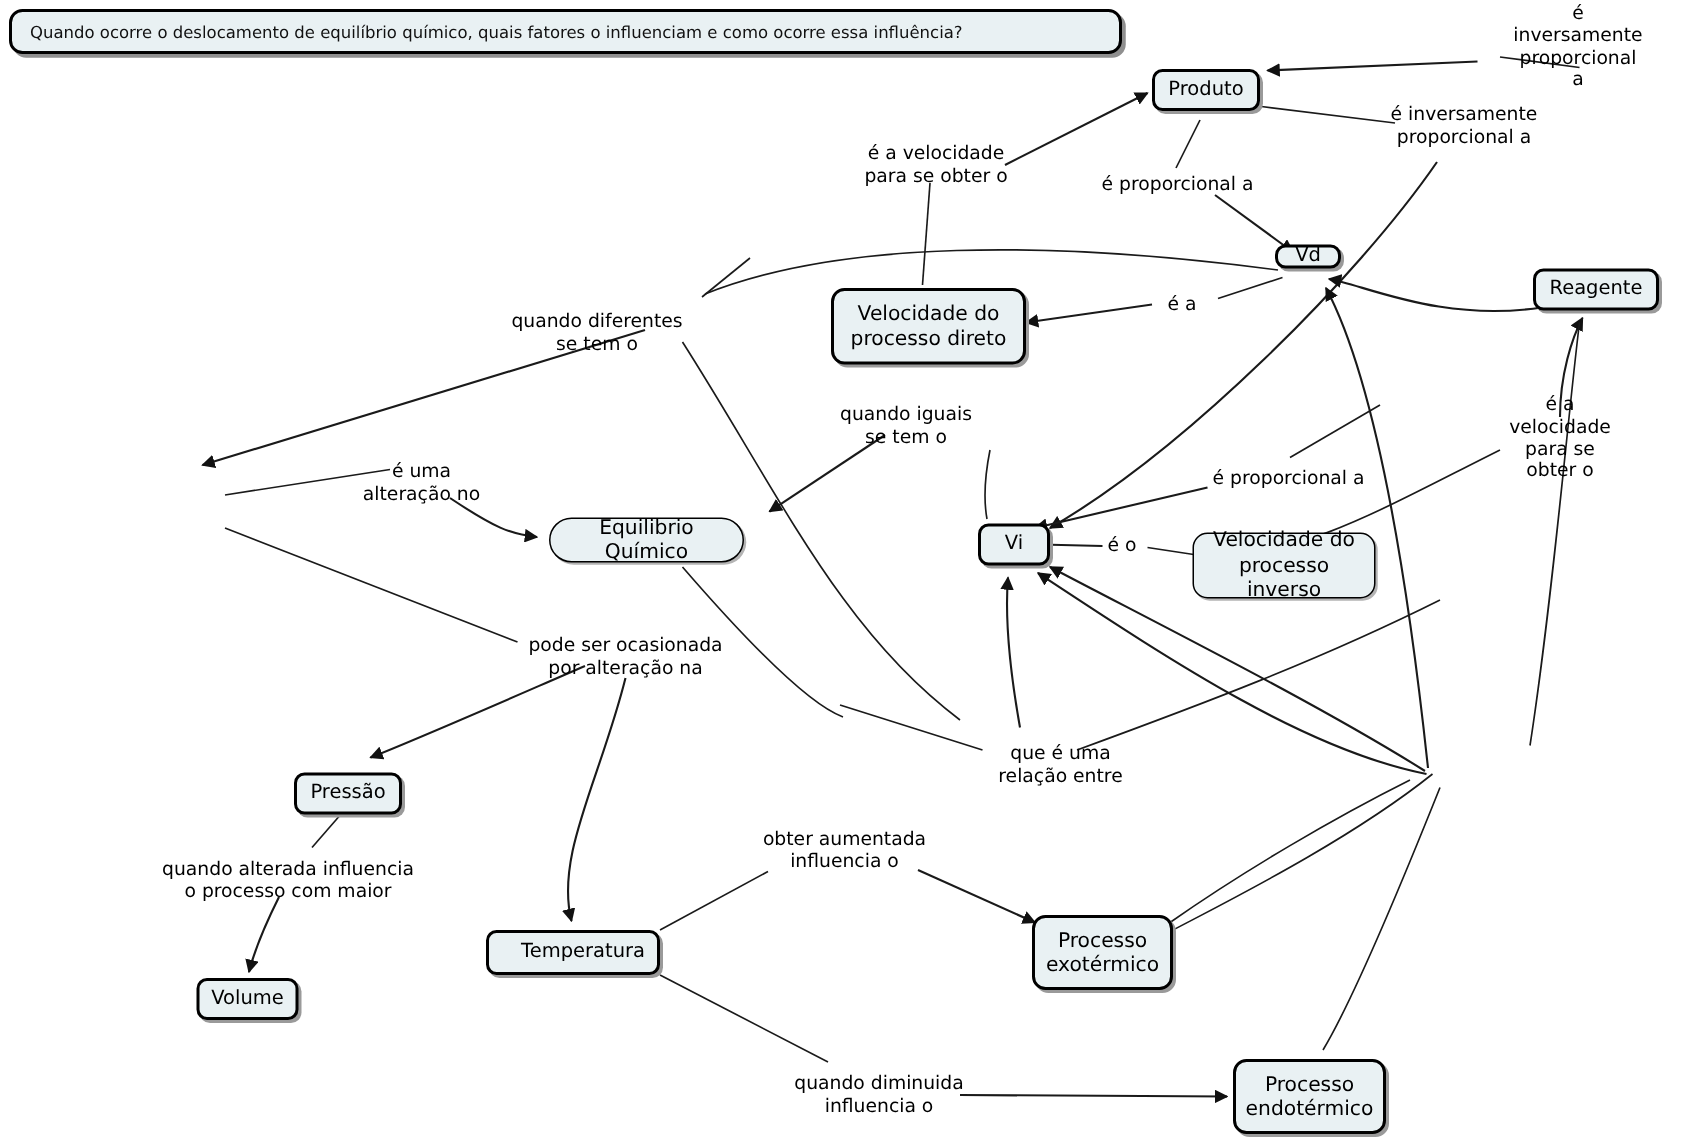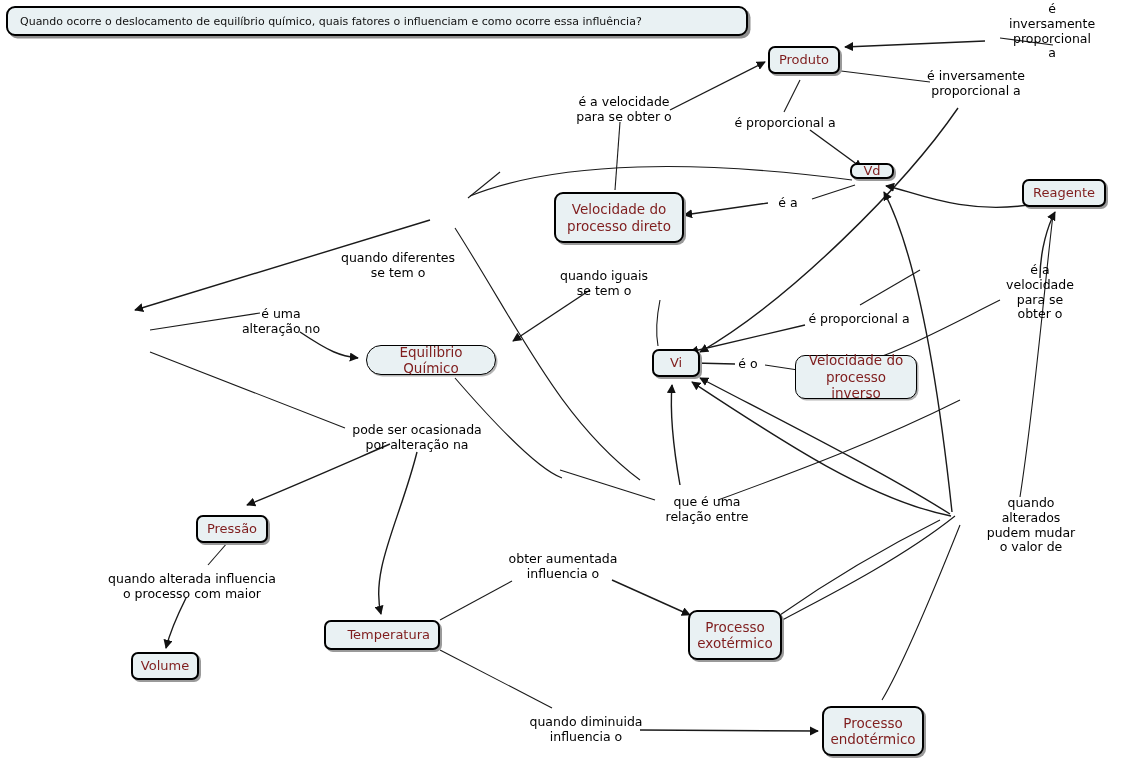--- a/index.html
+++ b/index.html
@@ -31,21 +31,21 @@
     background: #e9f1f3;
     border: 2px solid #000000;
     border-radius: 9px;
     box-shadow: 2px 2px 0px #9a9a9a;
     display: flex;
     align-items: center;
     justify-content: center;
     text-align: center;
     font-family: "DejaVu Sans", sans-serif;
     font-size: 13.5px;
-    color: #7f1d1d;
+    color: #000000;
     line-height: 1.22;
     padding: 3px 8px;
     white-space: pre-line;
   }
   .node.thin {
     border-width: 1.4px;
     border-radius: 16px;
     box-shadow: 1.5px 1.5px 0px #b4b4b4;
   }
   .node.small {
@@ -225,21 +225,21 @@
   <div class="elabel" style="left:1052px; top:31px;">é inversamente
 proporcional a</div>
 
   <div class="elabel" style="left:976px; top:84px;">é inversamente
 proporcional a</div>
 
   <div class="elabel" style="left:785px; top:123px;">é proporcional a</div>
 
   <div class="elabel" style="left:788px; top:203px;">é a</div>
 
-  <div class="elabel" style="left:398px; top:222px;margin-top:44px;">quando diferentes
+  <div class="elabel" style="left:398px; top:222px;">quando diferentes
 se tem o</div>
 
   <div class="elabel" style="left:604px; top:284px;">quando iguais
 se tem o</div>
 
   <div class="elabel" style="left:281px; top:322px;">é uma
 alteração no</div>
 
   <div class="elabel" style="left:859px; top:319px;">é proporcional a</div>
 
@@ -247,22 +247,20 @@
 
   <div class="elabel" style="left:1040px; top:292px;">é a velocidade
 para se obter o</div>
 
   <div class="elabel" style="left:707px; top:510px;">que é uma
 relação entre</div>
 
   <div class="elabel" style="left:417px; top:438px;">pode ser ocasionada
 por alteração na</div>
 
-  <div class="elabel" style="left:1031px; top:525px;">quando alterados
-pudem mudar o valor de</div>
 
   <div class="elabel" style="left:192px; top:587px;">quando alterada influencia
 o processo com maior</div>
 
   <div class="elabel" style="left:563px; top:567px;">obter aumentada
 influencia o</div>
 
   <div class="elabel" style="left:586px; top:730px;">quando diminuida
 influencia o</div>
 

